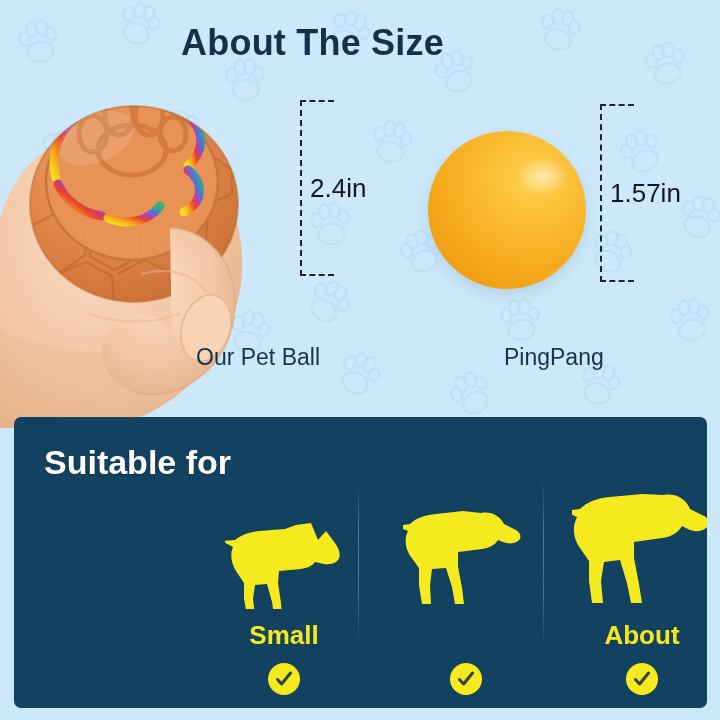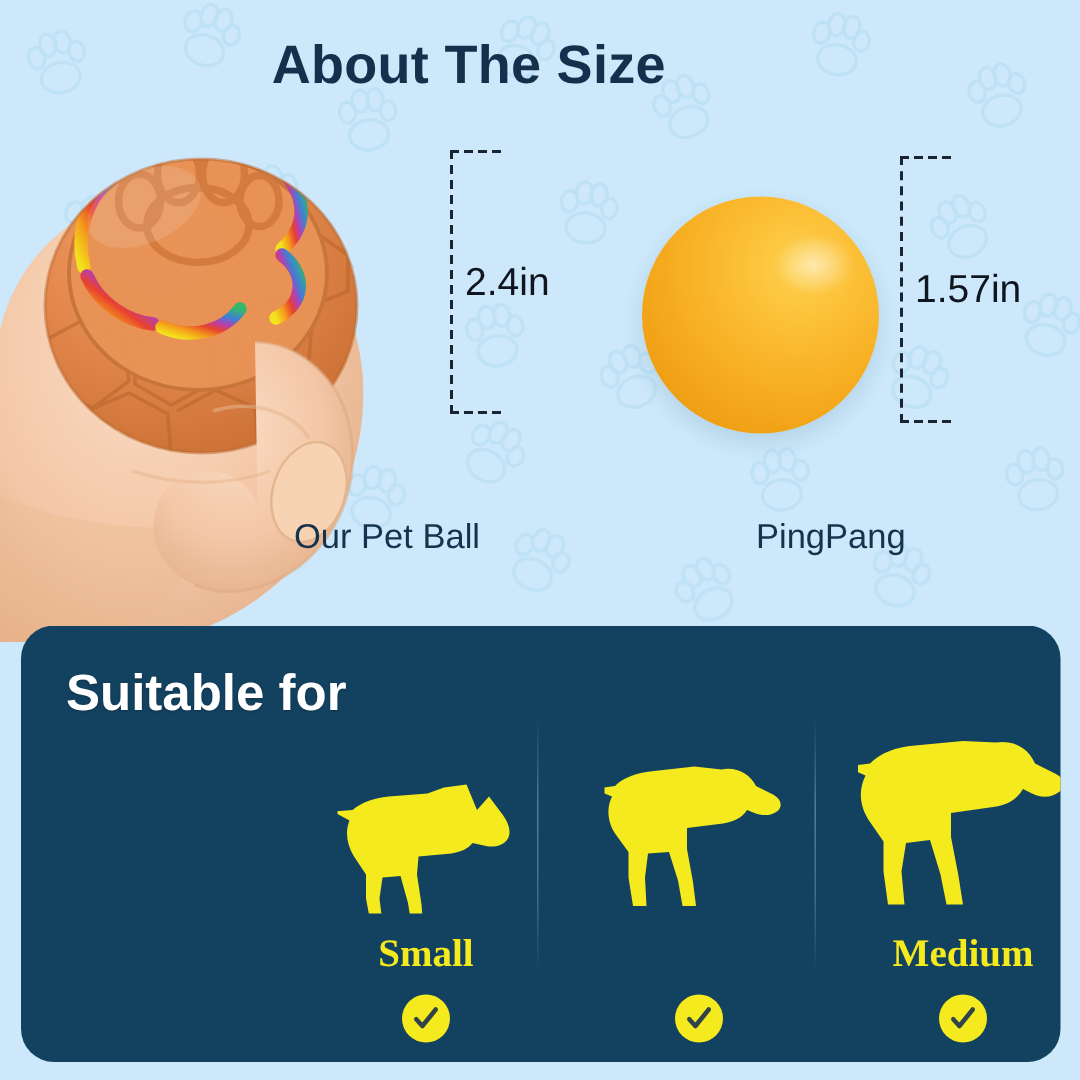--- a/index.html
+++ b/index.html
@@ -63,41 +63,41 @@
   .caption {
     position: absolute; font-size: 23px; color: #16324d; z-index: 6; white-space: nowrap;
   }
   .cap-pet  { left: 196px; top: 344px; }
   .cap-ping { left: 504px; top: 344px; }
 
   
   .panel {
     position: absolute; left: 14px; top: 417px; width: 693px; height: 291px;
     background: #134260;
-    border-radius: 22px;
+    border-radius: 7px;
     z-index: 5;
     overflow: hidden;
   }
   .panel-title {
     position: absolute; left: 30px; top: 26px;
     font-size: 34px; font-weight: bold; color: #ffffff;
     text-shadow: 0 1px 2px rgba(0,0,0,.25);
   }
   .divider {
     position: absolute; top: 62px; width: 1px; height: 170px;
     background: linear-gradient(to bottom, rgba(255,255,255,0), rgba(173,205,226,.42) 35%, rgba(173,205,226,.30) 70%, rgba(255,255,255,0));
   }
   .div-1 { left: 344px; }
   .div-2 { left: 529px; }
 
   .col { position: absolute; text-align: center; }
   .col .dog { position: absolute; left: 50%; transform: translateX(-50%); bottom: 92px; }
   .col .sz-label {
     position: absolute; left: 50%; transform: translateX(-50%); bottom: 50px;
-    font-size: 26px; font-weight: bold; color: #f5ea1e; white-space: nowrap; font-family: Liberation Serif, serif;
+    font-size: 26px; font-weight: bold; color: #f5ea1e; white-space: nowrap;
   }
   .col .check {
     position: absolute; left: 50%; transform: translateX(-50%); bottom: 6px;
     width: 32px; height: 32px; border-radius: 50%;
     background: #f5ea1e;
     display: flex; align-items: center; justify-content: center;
   }
   .col-small  { left: 190px; top: 62px; width: 160px; height: 222px; }
   .col-medium { left: 372px; top: 62px; width: 160px; height: 222px; }
   .col-large  { left: 548px; top: 62px; width: 160px; height: 222px; }
@@ -285,21 +285,21 @@
       </div>
     </div>
 
     <div class="col col-large">
       <svg class="dog" width="140" height="116" viewBox="0 0 140 116">
         <path fill="#f5ea1e" d="M92 2 c12 -2 22 4 26 14 l14 7 c6 3 7 9 2 12 c-5 4 -12 4 -18 1
           l-6 -3 c-4 7 -11 11 -20 12 l-28 4 l0 16 l5 26 l3 19 l-11 0 l-4 -20 l-7 -23
           l-16 2 l-3 19 l2 22 l-11 0 l-3 -22 l0 -20 l-9 -13 c-7 -10 -8 -21 -3 -31
           l-14 -6 l17 -2 c7 -7 17 -11 30 -12 l32 -3 z"></path>
       </svg>
-      <div class="sz-label">Medium</div>
+      <div class="sz-label">About</div>
       <div class="check">
         <svg width="20" height="20" viewBox="0 0 20 20">
           <path d="M3.5 10.5 L7.6 15 L16.5 4" fill="none" stroke="#2f4448" stroke-width="3" stroke-linecap="round" stroke-linejoin="round"></path>
         </svg>
       </div>
     </div>
   </div>
 
 </div>
 

